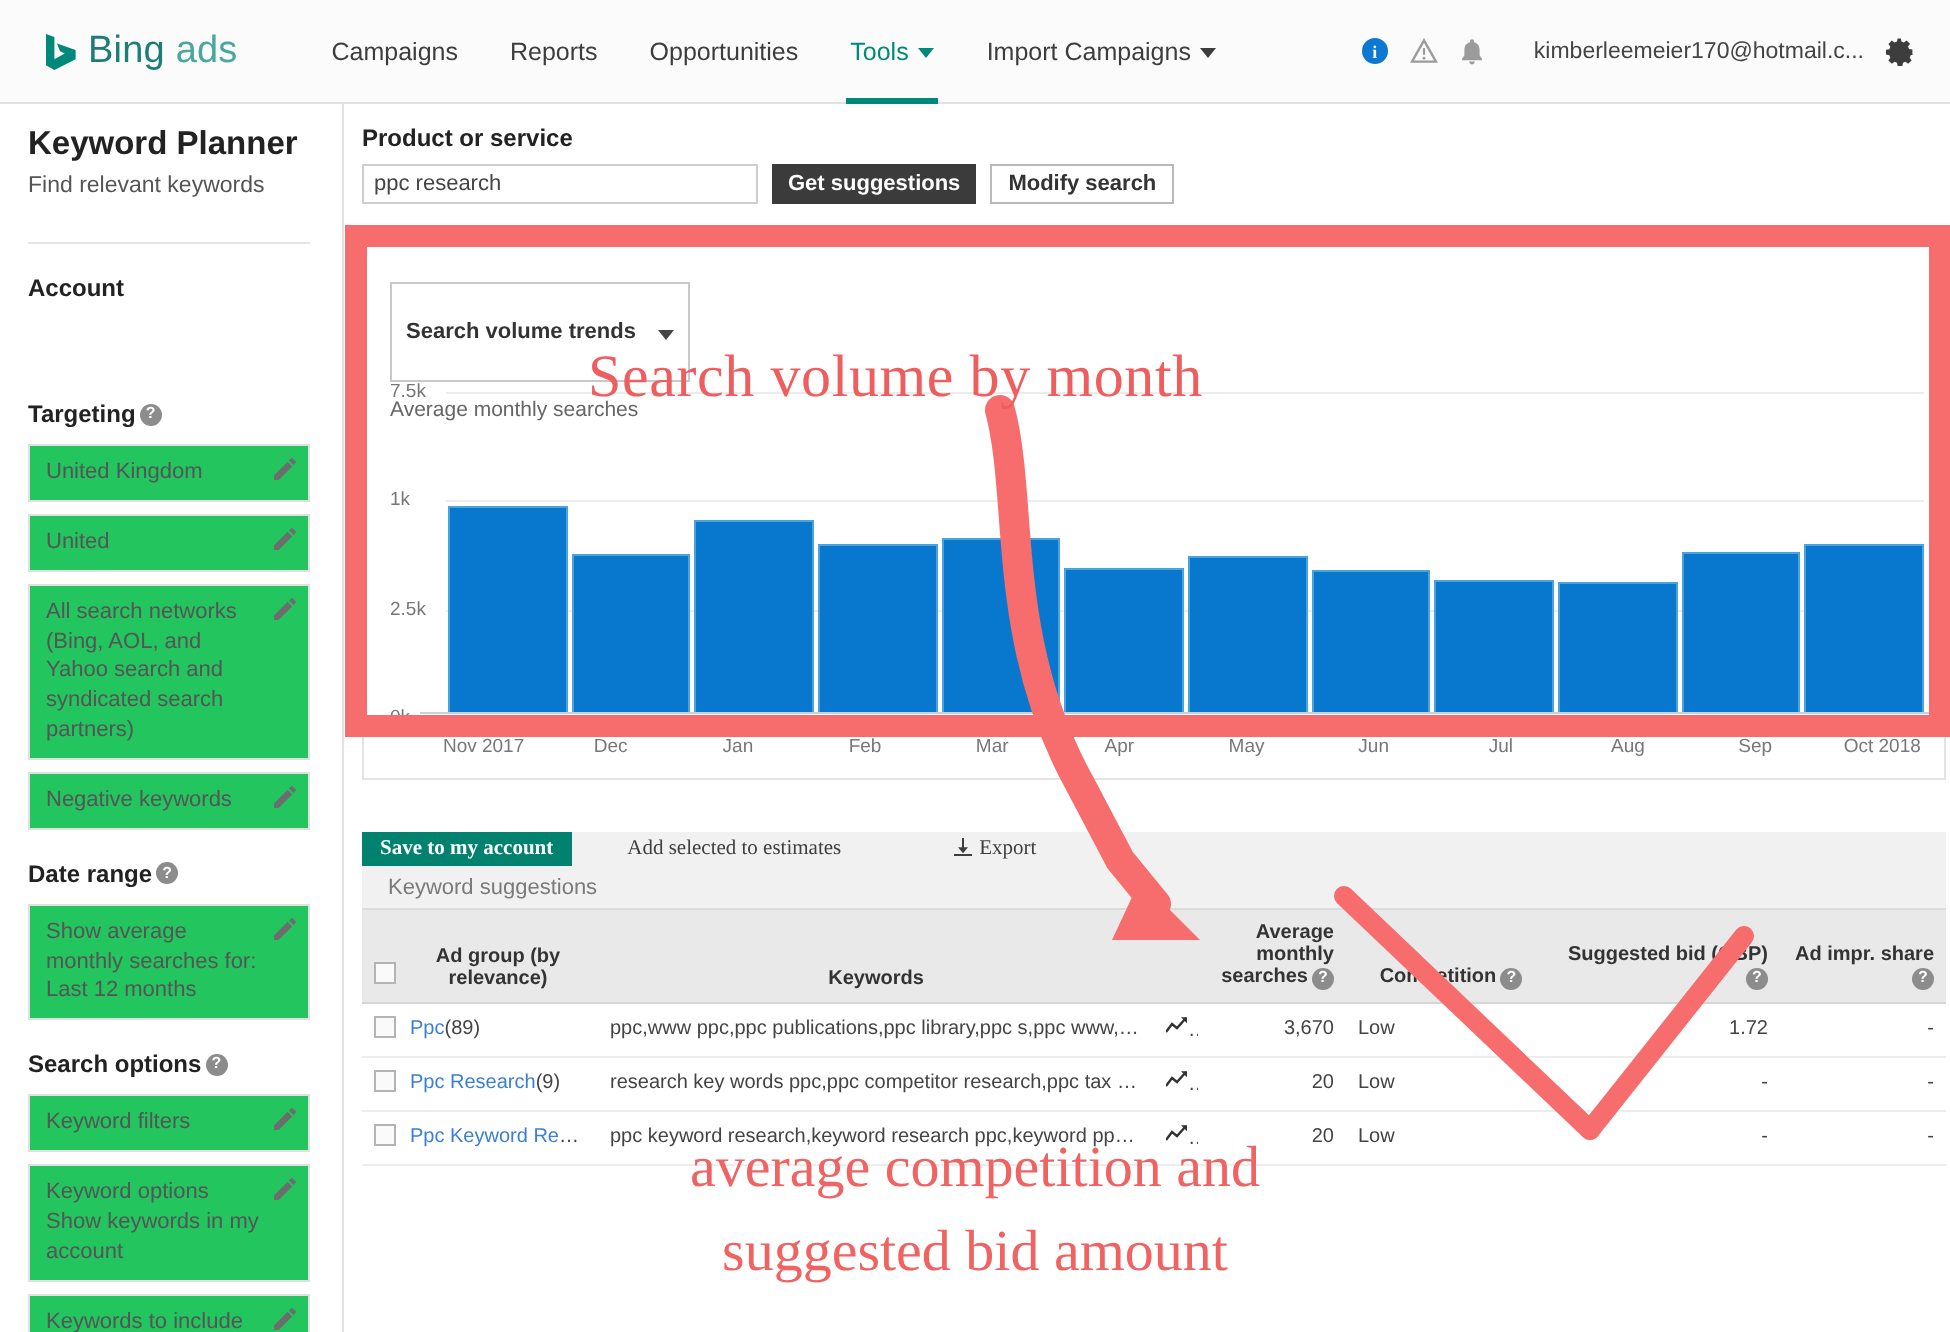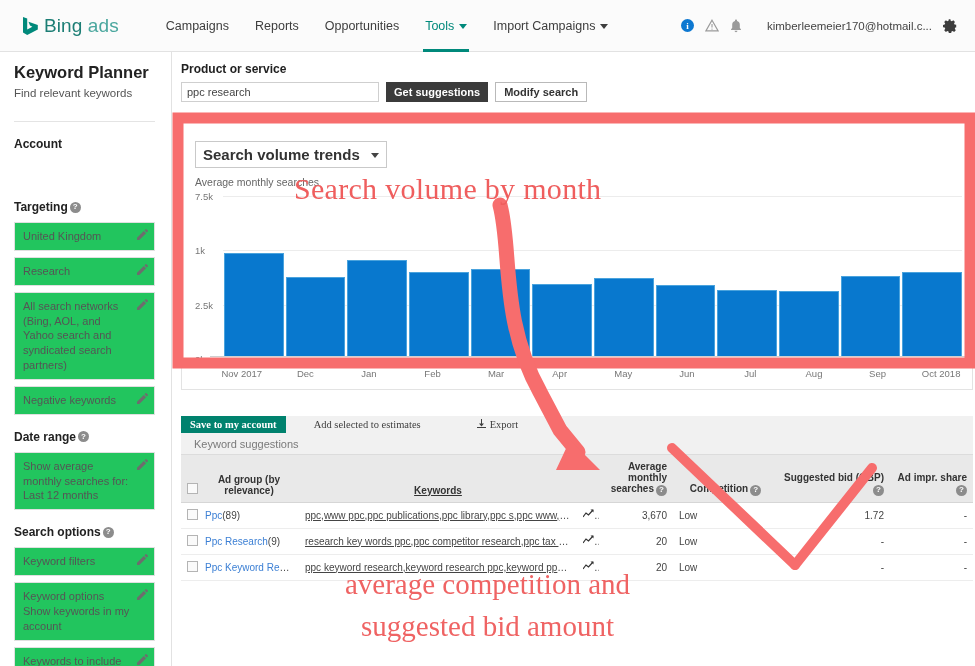--- a/index.html
+++ b/index.html
@@ -132,22 +132,22 @@
   }
 
   
   #chartcard {
     position:absolute; left:9px; top:68px; right:2px; height:270px;
     border:1px solid #e3e3e3; background:#fff;
   }
   .chart-dd {
     display:inline-flex;align-items:center;gap:6px;
     border:1px solid #c9c9c9;background:#fff;
-    font-size:15px;font-weight:bold;color:#333;
-    padding:4px 7px; margin:20px 0 0 13px; cursor:pointer;
+    font-size:11px;font-weight:bold;color:#333;
+    padding:18px 7px; margin:20px 0 0 13px; cursor:pointer;
   }
   .chart-ylabel { font-size:10.5px;color:#666; margin:8px 0 0 13px; }
   #plot { position:absolute; left:13px; top:75px; right:10px; bottom:32px; }
   .gridline { position:absolute; left:28px; right:0; height:1px; background:#ececec; }
   .ytick { position:absolute; left:0; font-size:9.5px; color:#777; transform:translateY(-50%); }
   .bars { position:absolute; left:29px; right:0; top:0; bottom:0; display:flex; align-items:flex-end; gap:2px; }
   .bar-wrap { flex:1; height:100%; display:flex; align-items:flex-end; justify-content:center; }
   .bar { width:100%; background:#0878ce; border:1px solid #4aa3dd; border-bottom:none; }
   .xaxis { position:absolute; left:29px; right:0; bottom:10px; display:flex; gap:2px; }
   .xtick { flex:1; text-align:center; font-size:9.5px; color:#777; }
@@ -196,21 +196,21 @@
     overflow:hidden; white-space:nowrap; text-overflow:ellipsis;
   }
   tbody td.num { text-align:right; }
   .cbx {
     width:11px;height:11px;border:1px solid #b4b4b4;background:#fafafa;
     display:inline-block;cursor:pointer;
   }
   .adlink { color:#3b7fd4; cursor:pointer; }
   .adcount { color:#444; }
   .trend-ic { width:11px;height:10px;color:#333; }
-  .col-cb{width:18px;} .col-ad{width:100px;} .col-kw{width:278px;text-decoration:underline;}
+  .col-cb{width:18px;} .col-ad{width:100px;} .col-kw{width:278px;}
   .col-tr{width:22px;} .col-ams{width:74px;} .col-cmp{width:105px;}
   .col-bid{width:112px;} .col-imp{width:auto;}
 
   
   #anno { position:absolute; left:0; top:0; width:975px; height:666px; pointer-events:none; }
   .anno-text {
     position:absolute; color:#ef5e5e;
     font-family:"Liberation Serif", serif;
     font-size:30px; letter-spacing:.3px; white-space:nowrap;
   }
@@ -299,21 +299,21 @@
   <div class="opt-box">
     <span>United Kingdom</span>
     <span class="pencil">
       <svg viewBox="0 0 11 11" width="11" height="11">
           <path fill="#6d6d6d" d="M0 8.7V11h2.3l6.8-6.8-2.3-2.3L0 8.7zM10.8 2.4c.2-.2.2-.6 0-.8L9.4.2c-.2-.2-.6-.2-.8 0l-1.1 1.1 2.3 2.3 1-1.2z"></path>
         </svg>
     </span>
   </div>
 
   <div class="opt-box">
-    <span>Research</span>
+    <span>United</span>
     <span class="pencil">
       <svg viewBox="0 0 11 11" width="11" height="11">
           <path fill="#6d6d6d" d="M0 8.7V11h2.3l6.8-6.8-2.3-2.3L0 8.7zM10.8 2.4c.2-.2.2-.6 0-.8L9.4.2c-.2-.2-.6-.2-.8 0l-1.1 1.1 2.3 2.3 1-1.2z"></path>
         </svg>
     </span>
   </div>
 
   <div class="opt-box">
     <span>All search networks (Bing, AOL, and Yahoo search and syndicated search partners)</span>
     <span class="pencil">

